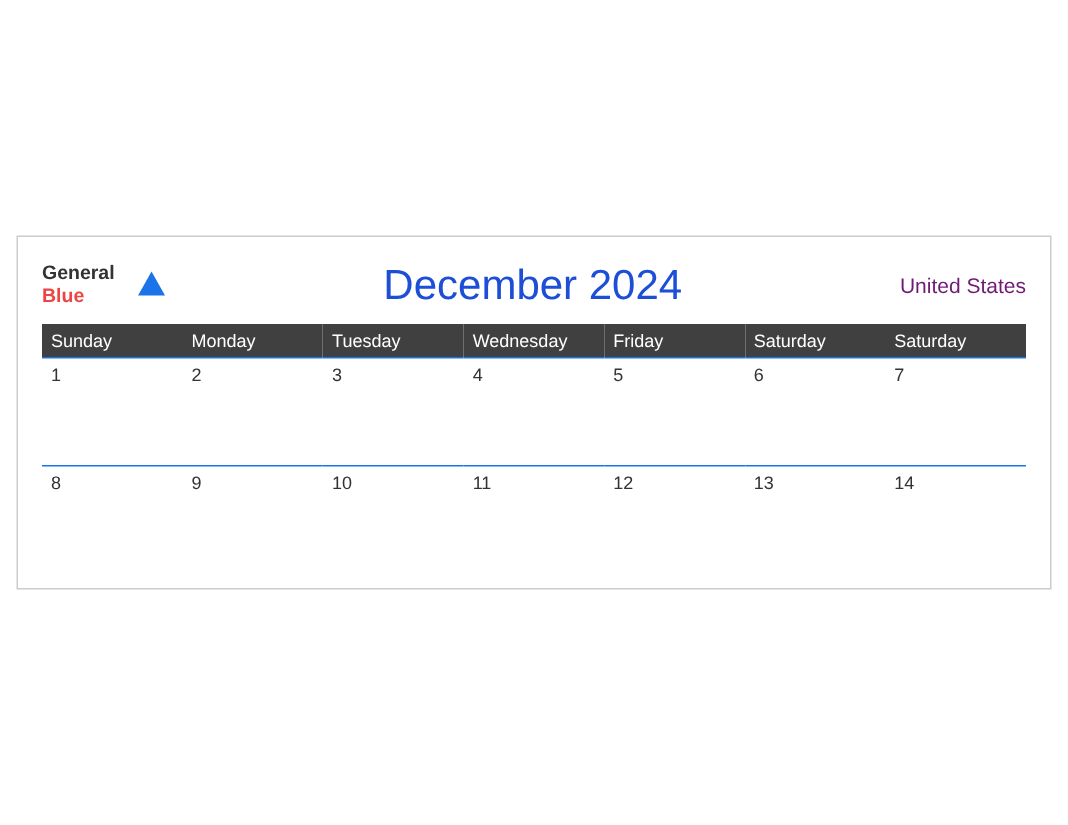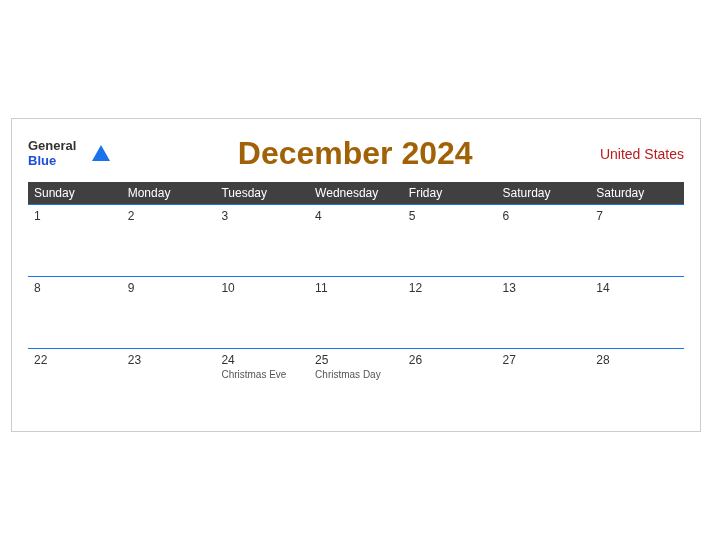--- a/index.html
+++ b/index.html
@@ -32,38 +32,38 @@
       color: #333;
       line-height: 1.1;
       gap: 12px;
     }
     .logo-text {
       display: flex;
       flex-direction: column;
       line-height: 1.1;
     }
     .logo-general { color: #333; font-size: 13px; }
-    .logo-blue { color: #1d4ed8; font-size: 13px; }
+    .logo-blue { color: #ef4444; font-size: 13px; }
     .logo-triangle {
       width: 0; height: 0;
       border-left: 9px solid transparent;
       border-right: 9px solid transparent;
       border-bottom: 16px solid #1a73e8;
       margin-left: 4px;
       margin-bottom: 2px;
     }
     .calendar-title {
-      font-size: 32px;
-      font-weight: bold;
-      color: #a16207;
+      font-size: 28px;
+      font-weight: normal;
+      color: #1d4ed8;
       text-align: center;
     }
     .country-label {
       font-size: 14px;
-      color: #b91c1c;
+      color: #701a75;
     }
     .calendar-grid {
       width: 100%;
       border-collapse: collapse;
     }
     .calendar-grid thead tr {
       background-color: #404040;
     }
     .calendar-grid thead th {
       color: #fff;
@@ -165,40 +165,15 @@
           <td>
             <span class="day-number">12</span>
           </td>
           <td>
             <span class="day-number">13</span>
           </td>
           <td>
             <span class="day-number">14</span>
           </td>
         </tr>
-        <tr>
-          <td>
-            <span class="day-number">22</span>
-          </td>
-          <td>
-            <span class="day-number">23</span>
-          </td>
-          <td>
-            <span class="day-number">24</span>
-            <span class="holiday-label">Christmas Eve</span>
-          </td>
-          <td>
-            <span class="day-number">25</span>
-            <span class="holiday-label">Christmas Day</span>
-          </td>
-          <td>
-            <span class="day-number">26</span>
-          </td>
-          <td>
-            <span class="day-number">27</span>
-          </td>
-          <td>
-            <span class="day-number">28</span>
-          </td>
-        </tr>
       </tbody>
   </table>
 </div>
 
 </body></html>

